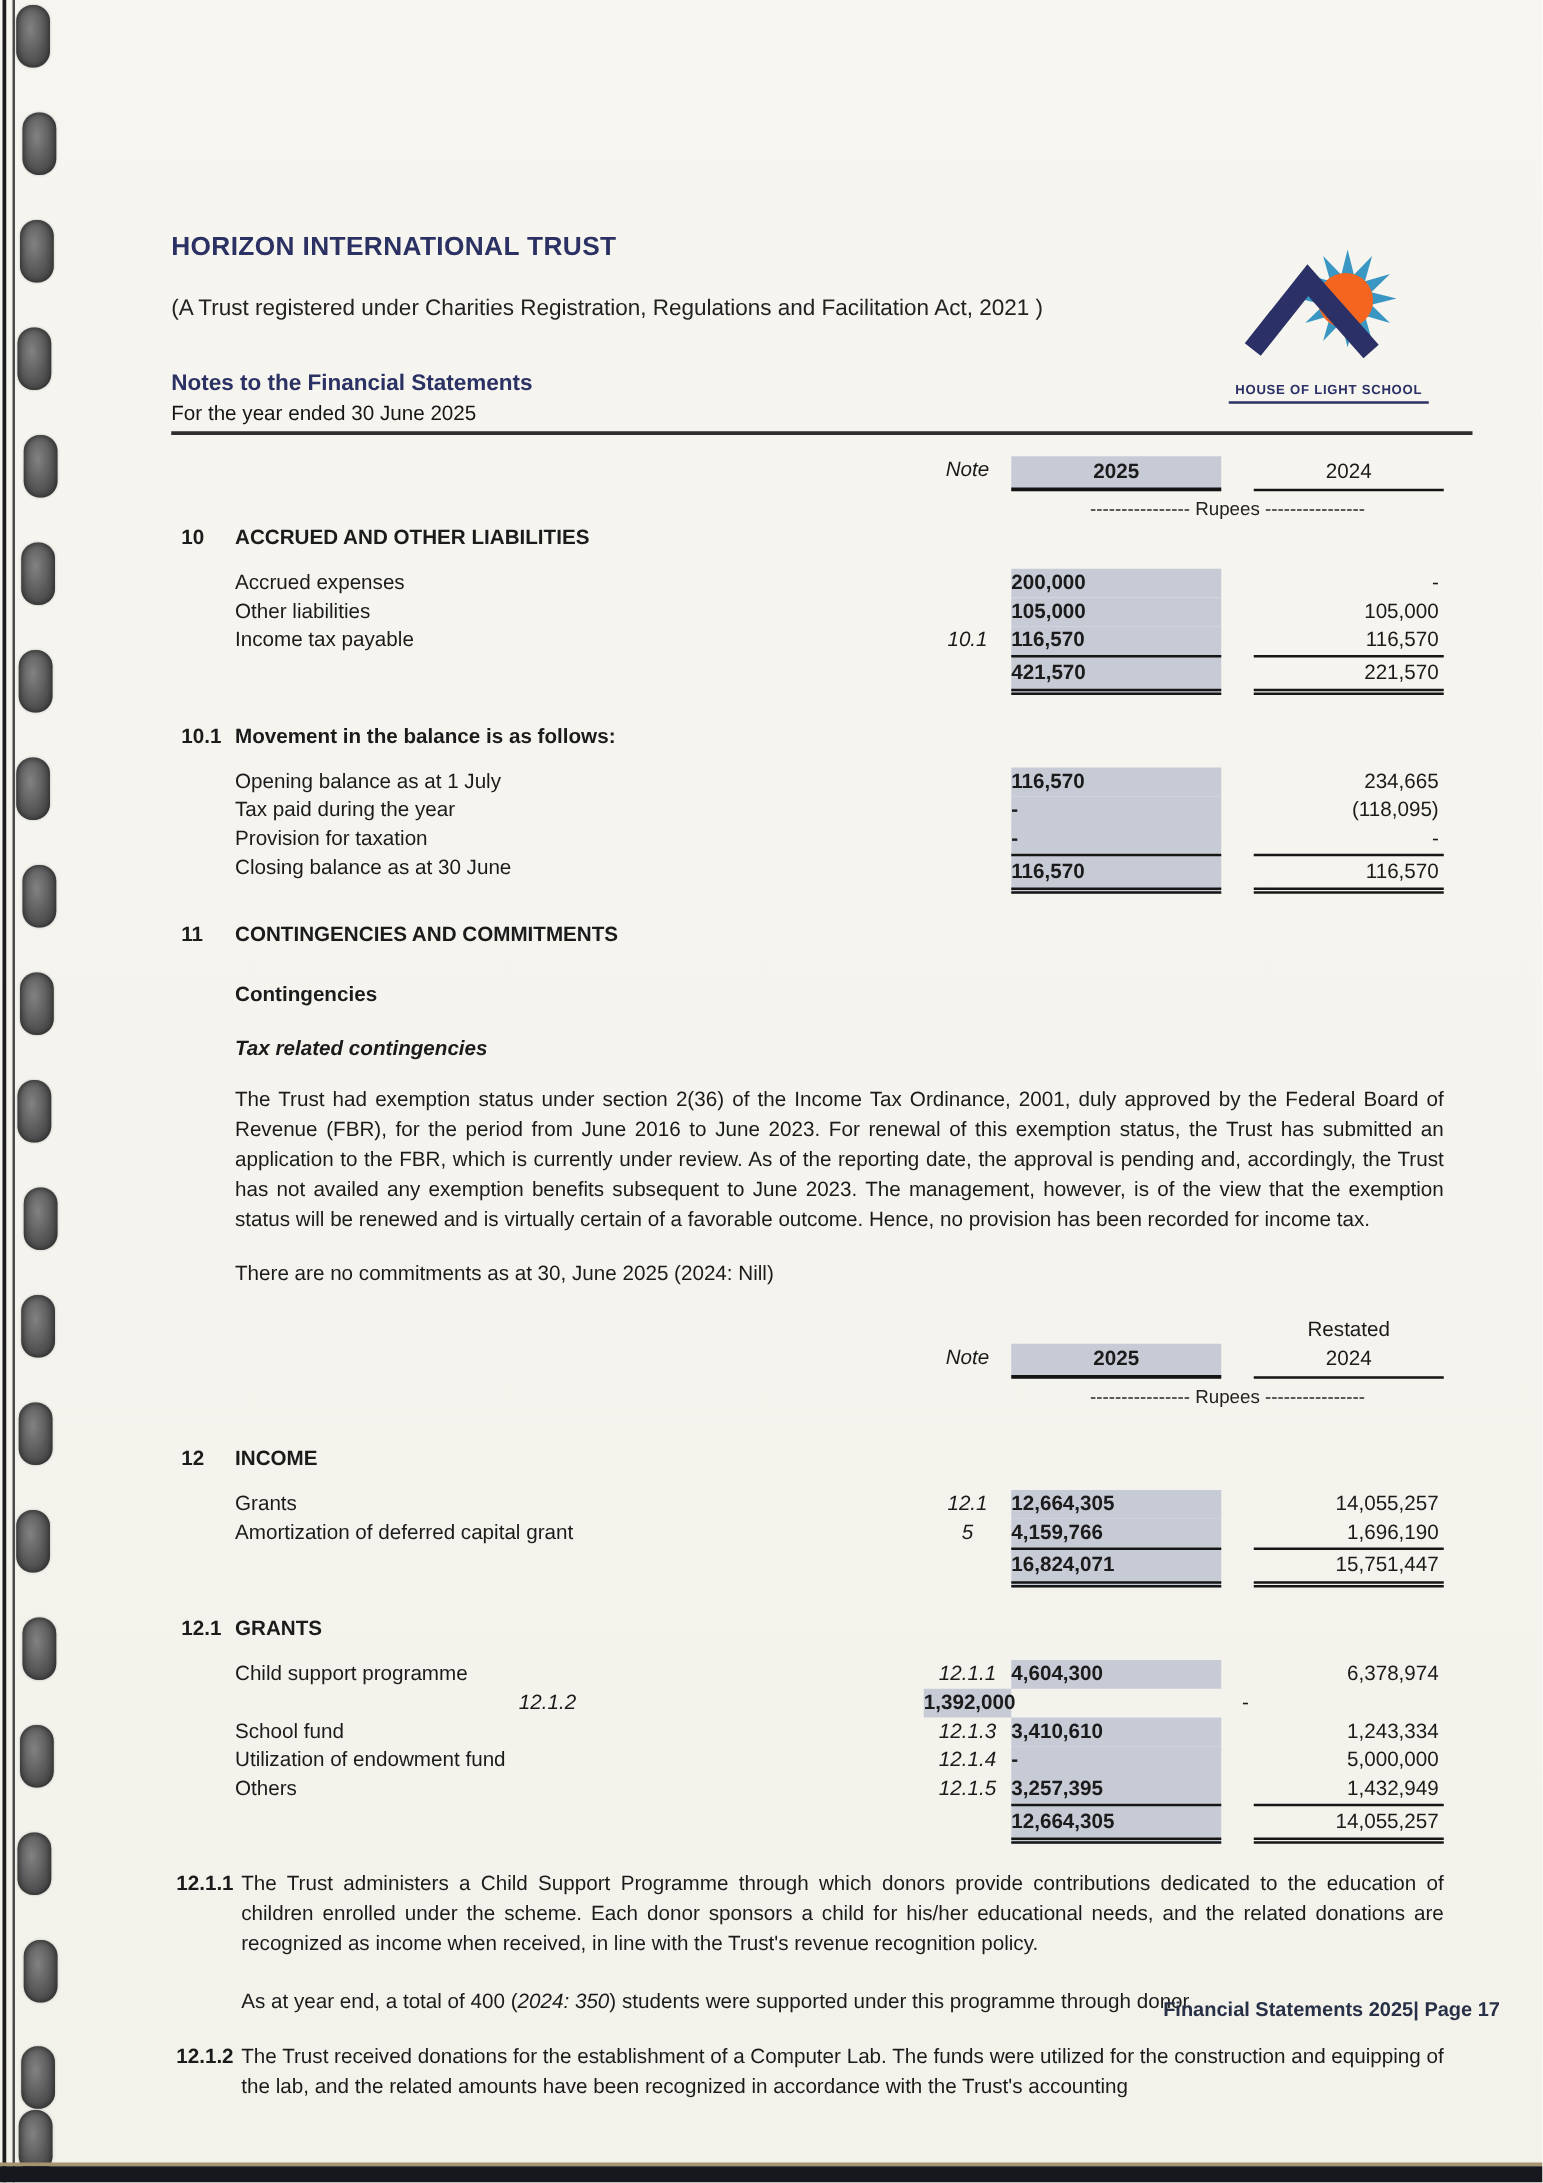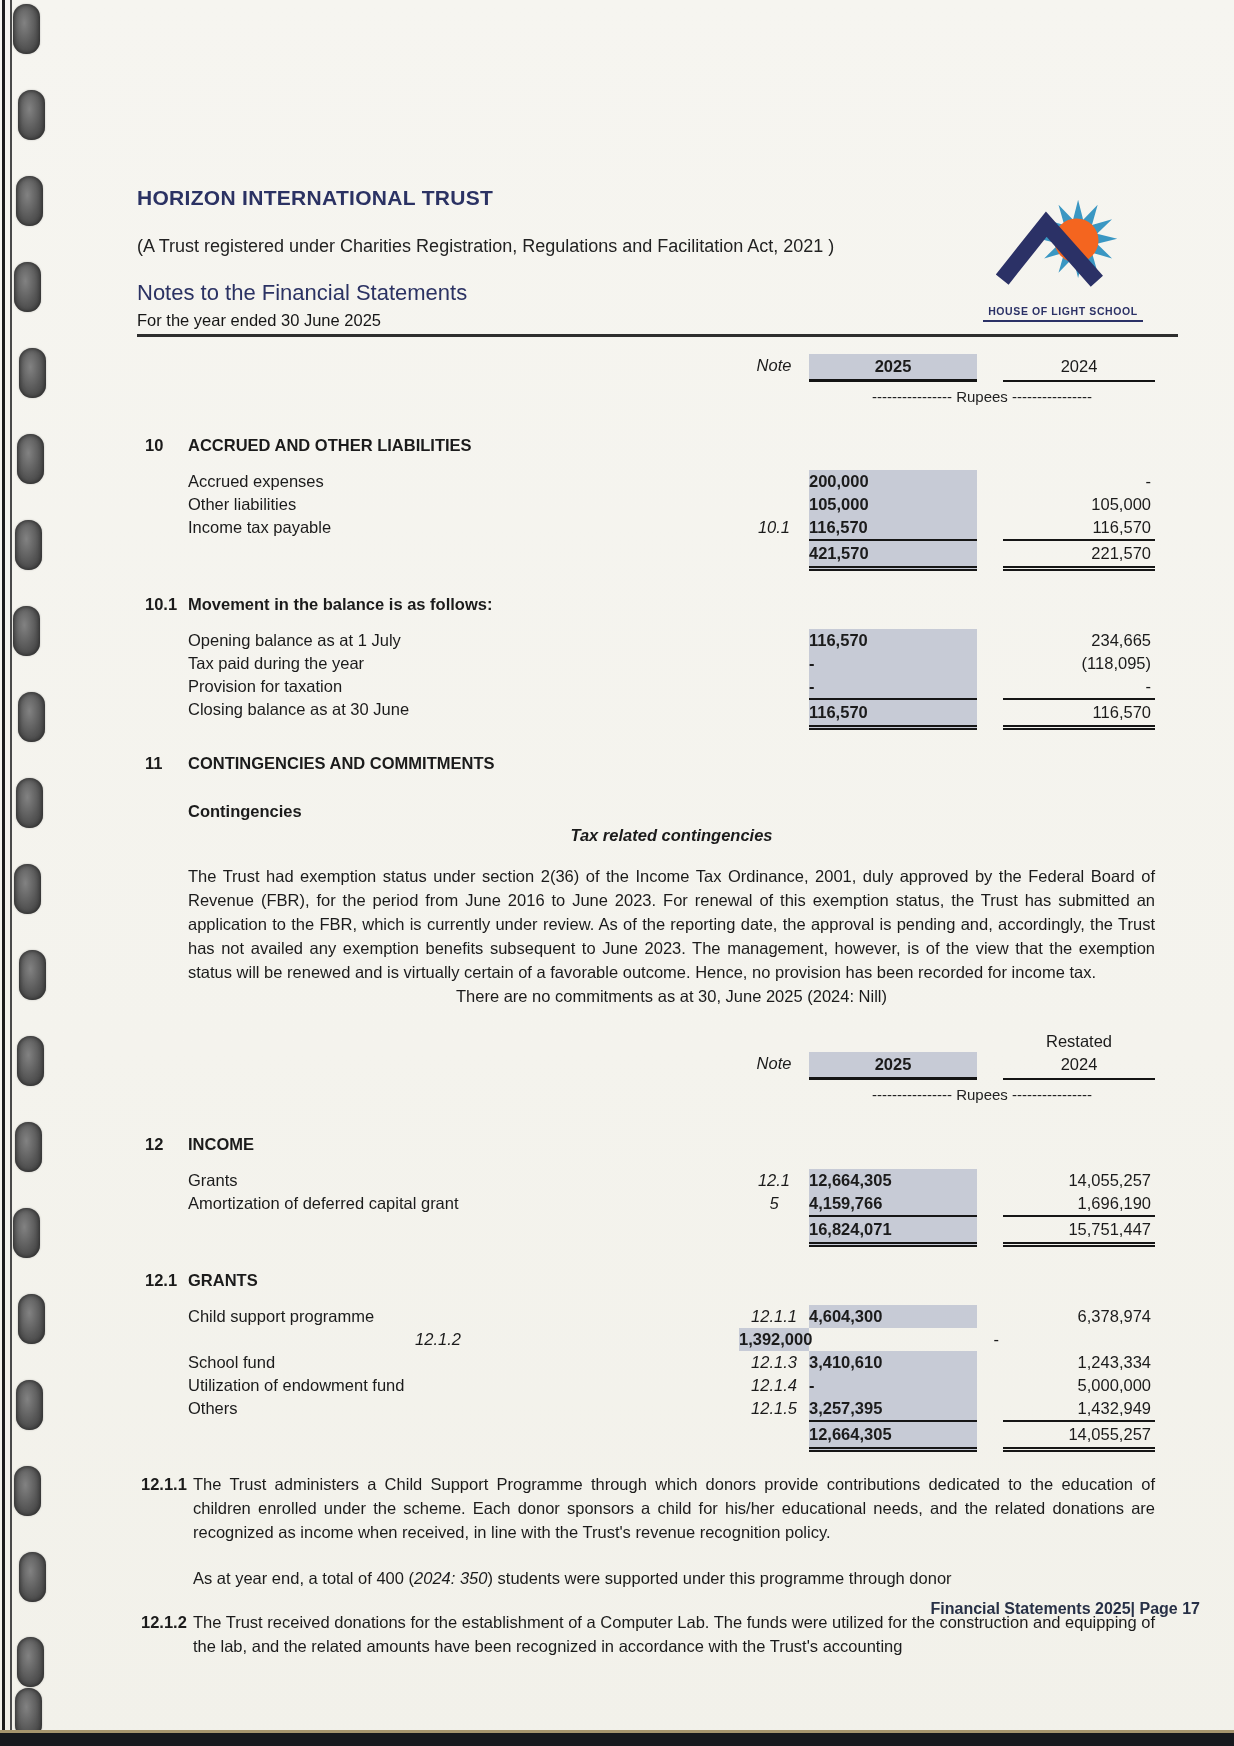--- a/index.html
+++ b/index.html
@@ -21,21 +21,21 @@
     box-shadow:inset 0 0 5px #222, 0 0 2px rgba(0,0,0,.25);
   }
   
   .bstrip-tan{position:absolute;left:0;bottom:13px;width:100%;height:3px;background:#a5946e;}
   .bstrip{position:absolute;left:0;bottom:0;width:100%;height:13px;background:#16181d;}
 
   .content{position:absolute;left:137px;top:0;width:1018px;}
 
   .org-title{margin-top:186px;font-size:21px;font-weight:bold;color:var(--accent-navy,#2b3263);letter-spacing:.3px;}
   .org-sub{margin-top:26px;font-size:18px;color:#222;}
-  .doc-title{margin-top:23px;font-size:22px;font-weight:normal;color:var(--accent-navy,#2b3263);}
+  .doc-title{margin-top:39px;font-size:18px;font-weight:bold;color:var(--accent-navy,#2b3263);}
   .doc-period{margin-top:5px;font-size:16.5px;color:#161616;}
   .rule{margin-top:4px;height:3px;background:#2e2e2e;margin-right:-23px;}
 
   
   .logo{position:absolute;left:983px;top:198px;width:160px;text-align:center;}
   .logo-caption{
     margin-top:1px;font-size:10.5px;font-weight:bold;letter-spacing:.6px;
     color:var(--logo-navy,#2b3166);border-bottom:2px solid #2b3166;padding-bottom:3px;
   }
 
@@ -53,23 +53,23 @@
 
   .sec{display:grid;grid-template-columns:43px 1fr;font-weight:bold;padding-left:8px;font-size:16.5px;line-height:23px;}
   .hpar{display:grid;grid-template-columns:52px 1fr;padding-left:4px;font-size:16.5px;line-height:24px;}
   .hpar .num{font-weight:bold;}
   .block{padding-left:51px;font-size:16.5px;line-height:24px;}
   .b{font-weight:bold;}
   .bi{font-weight:bold;font-style:italic;}
   .just{text-align:justify;}
   .it{font-style:italic;}
 
-  .mt13{margin-top:13px;} .mt17{margin-top:17px;} .mt19{text-align:center;}
+  .mt13{margin-top:13px;} .mt17{margin-top:17px;} .mt19{margin-top:19px;}
   .mt20{margin-top:20px;} .mt22{margin-top:22px;} .mt24{margin-top:24px;}
-  .mt26{margin-top:26px;} .mt27{margin-top:27px;}
+  .mt26{} .mt27{margin-top:27px;}
 
   .footer{
     position:absolute;right:34px;top:1600px;
     font-size:16px;font-weight:bold;color:#273046;
   }
 </style>
 </head>
 <body>
 
 <div class="page">

